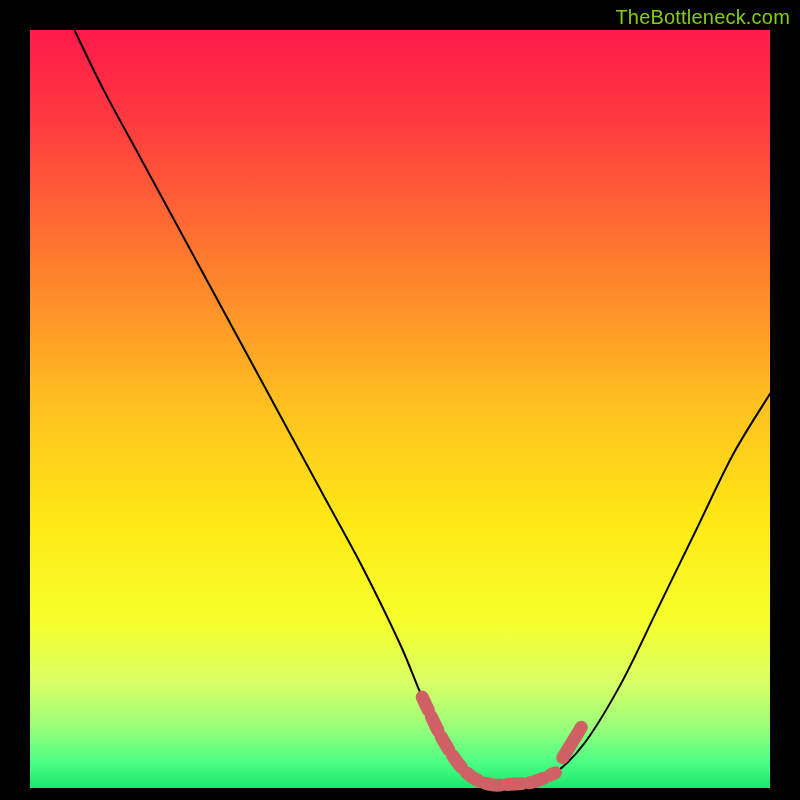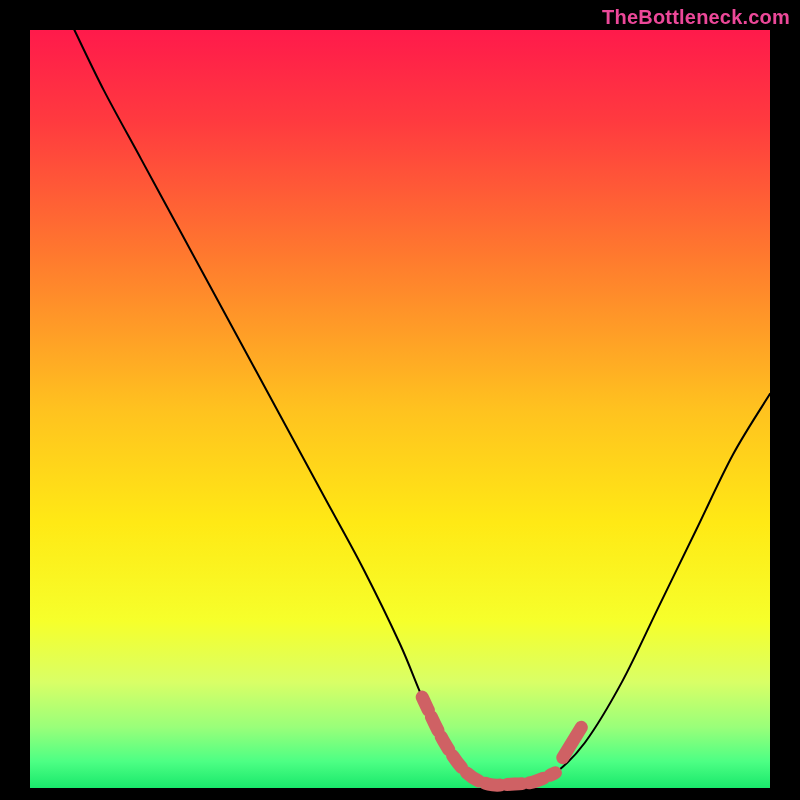--- a/index.html
+++ b/index.html
@@ -14,22 +14,22 @@
     position: relative;
     width: 800px;
     height: 800px;
   }
   .watermark {
     position: absolute;
     top: 6px;
     right: 10px;
     font-family: Arial, Helvetica, sans-serif;
     font-size: 20px;
-    font-weight: 700;
-    color: #ec4899;
+    font-weight: 400;
+    color: #84cc16;
     letter-spacing: 0.2px;
   }
   svg {
     display: block;
   }
 </style>
 </head>
 <body>
 
 <div class="stage">

